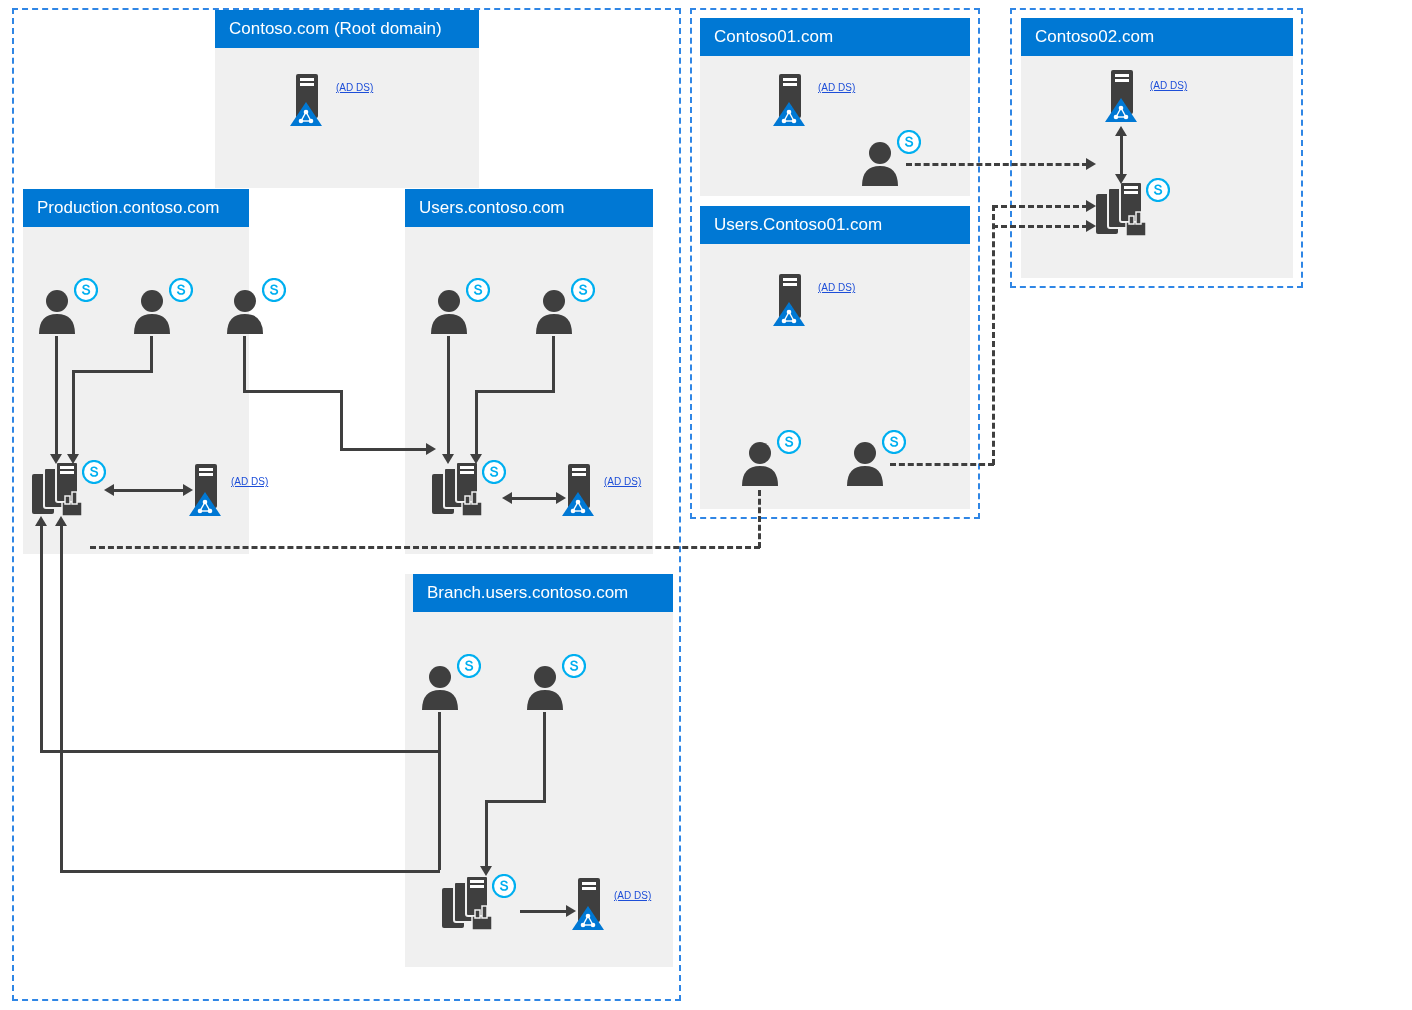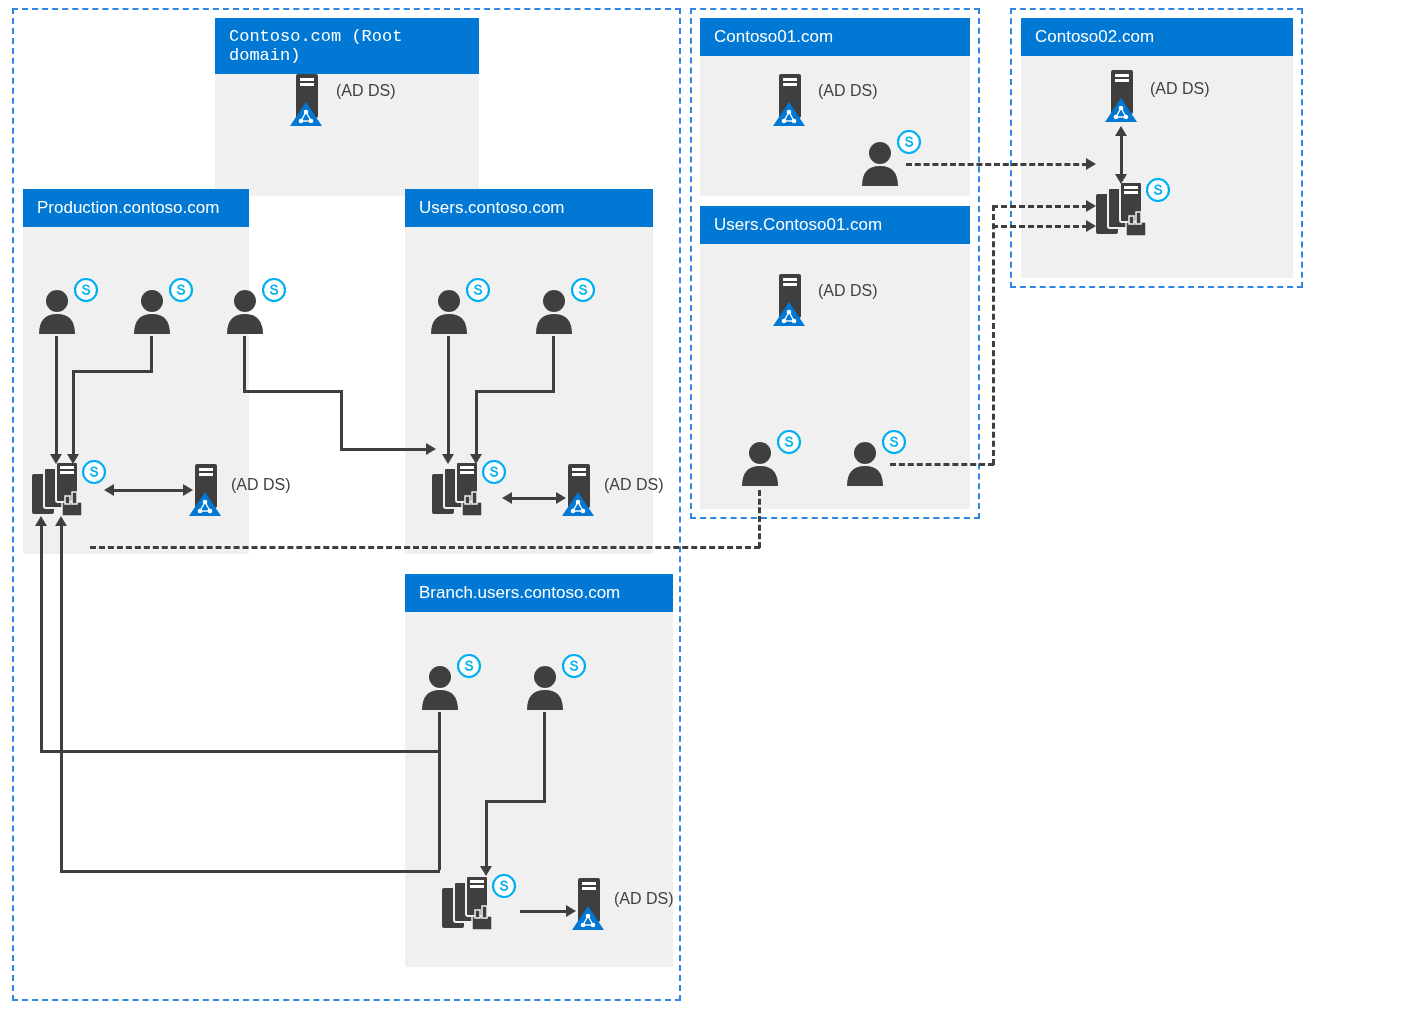--- a/index.html
+++ b/index.html
@@ -23,22 +23,23 @@
   }
   .domain-header {
     background: #0078d4;
     color: #fff;
     font-size: 17px;
     padding: 9px 14px;
     font-weight: 400;
   }
   .label {
     position: absolute;
-    color: #404040;
-    font-size: 16px;
+    color: #1d4ed8;
+    font-size: 10px;
+    text-decoration: underline;
   }
   .conn {
     position: absolute;
     background: #3f3f3f;
   }
   .conn-dash-h {
     position: absolute;
     height: 0;
     border-top: 3px dashed #3f3f3f;
   }
@@ -101,21 +102,21 @@
         <rect x="10" y="-4" width="5" height="12" fill="#3f3f3f" stroke="#f0f0f0" stroke-width="1.5"></rect>
       </g>
     </g>
   </defs>
 </svg>
 
 <div class="forest" style="left:12px;  top:8px;  width:669px; height:993px;"></div>
 <div class="forest" style="left:690px; top:8px;  width:290px; height:511px;"></div>
 <div class="forest" style="left:1010px;top:8px;  width:293px; height:280px;"></div>
 
-<div class="domain-box" style="left:215px; top:18px; width:264px; height:178px;font-family:Liberation Mono, monospace;">
+<div class="domain-box" style="left:215px; top:10px; width:264px; height:178px;">
   <div class="domain-header">Contoso.com (Root domain)</div>
 </div>
 <svg class="icon" style="left:290px; top:72px; width:34px; height:58px;">
     <use href="#sym-ad"></use>
   </svg>
 <div class="label" style="left:336px; top:82px;">(AD DS)</div>
 
 <div class="domain-box" style="left:23px; top:189px; width:226px; height:365px;">
   <div class="domain-header">Production.contoso.com</div>
 </div>
@@ -176,21 +177,21 @@
     <use href="#sym-skype"></use>
   </svg>
 <svg class="icon" style="left:562px; top:462px; width:34px; height:58px;">
     <use href="#sym-ad"></use>
   </svg>
 <div class="label" style="left:604px; top:476px;">(AD DS)</div>
 <div class="conn" style="left:510px; top:497px; width:48px; height:3px;"></div>
 <div class="arrowhead ah-right" style="left:556px; top:492px;"></div>
 <div class="arrowhead ah-left" style="left:502px; top:492px;"></div>
 
-<div class="domain-box" style="left:405px; top:574px; width:268px; height:393px;">
+<div class="domain-box" style="left:405px; top:574px; width:268px; height:393px;padding-left:8px;">
   <div class="domain-header">Branch.users.contoso.com</div>
 </div>
 <svg class="icon" style="left:418px; top:664px; width:44px; height:46px;">
     <use href="#sym-user"></use>
   </svg>
 <svg class="icon" style="left:457px; top:654px; width:24px; height:24px;">
     <use href="#sym-skype"></use>
   </svg>
 <svg class="icon" style="left:523px; top:664px; width:44px; height:46px;">
     <use href="#sym-user"></use>

